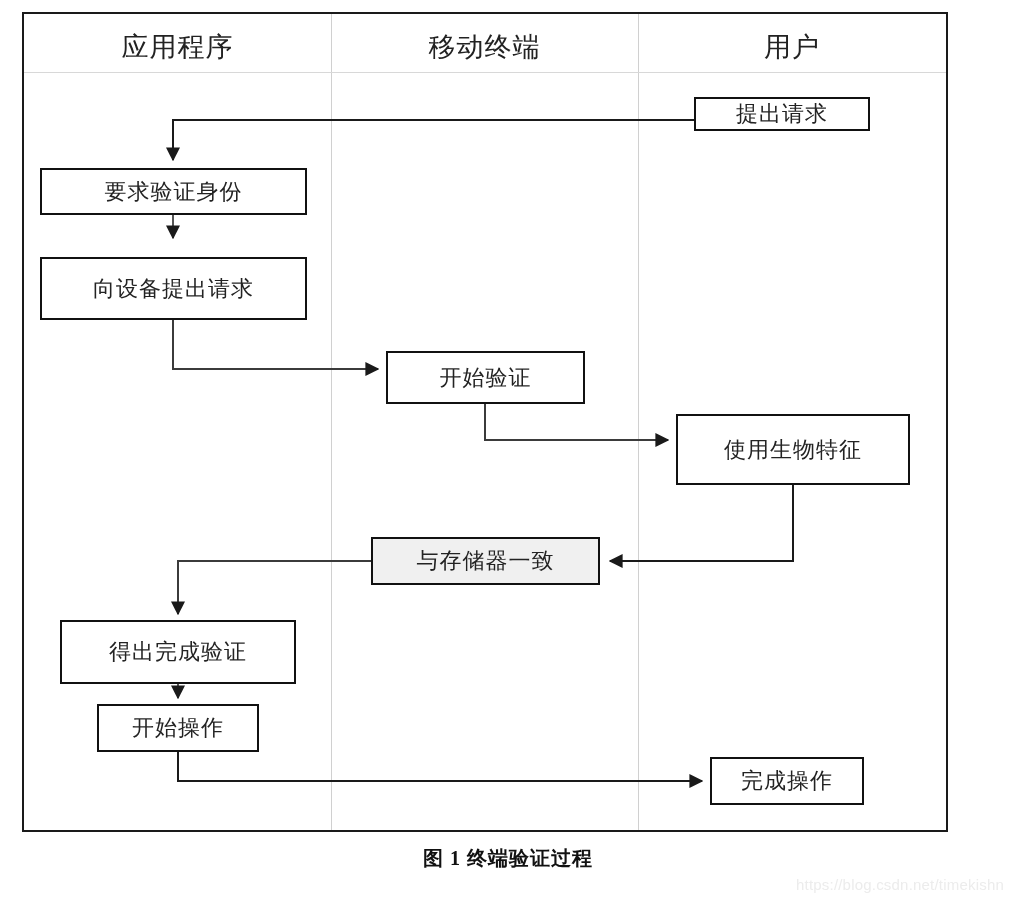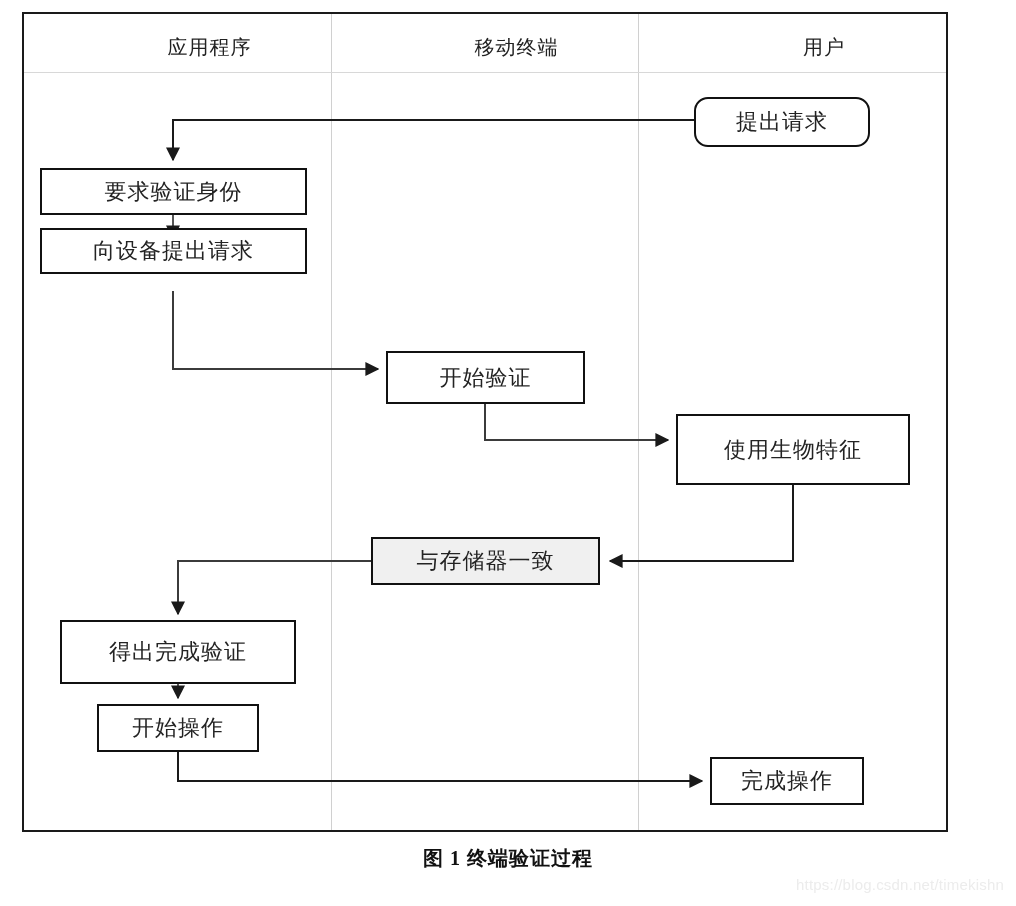--- a/index.html
+++ b/index.html
@@ -52,24 +52,23 @@
     height: 1px;
     background: #d8d8d8;
   }
 
   .lane-title {
     position: absolute;
     top: 18px;
     height: 30px;
     line-height: 30px;
     text-align: center;
-    font-size: 20px;
+    font-size: 27px;
     color: #222222;
     letter-spacing: 1px;
-    padding-left: 32px;
   }
   .lane-title.t0 { left: 0px;   width: 307px; }
   .lane-title.t1 { left: 307px; width: 307px; font-family: Liberation Serif, serif; }
   .lane-title.t2 { left: 614px; width: 308px; }
 
   
   .node {
     position: absolute;
     box-sizing: border-box;
     border: 2px solid #111111;
@@ -154,29 +153,29 @@
 
     <path d="M 793 470 L 793 561 L 610 561" fill="none" stroke="#1a1a1a" stroke-width="2" marker-end="url(#arrow)"></path>
 
     <path d="M 371 561 L 178 561 L 178 614" fill="none" stroke="#3b3b3b" stroke-width="2" marker-end="url(#arrow)"></path>
 
     <path d="M 178 668 L 178 698" fill="none" stroke="#555555" stroke-width="2" marker-end="url(#arrow)"></path>
 
     <path d="M 178 752 L 178 781 L 702 781" fill="none" stroke="#1a1a1a" stroke-width="2" marker-end="url(#arrow)"></path>
   </svg>
 
-  <div class="node" style="left:694px; top:97px; width:176px; height:50px;border-radius:14px;">
+  <div class="node" style="left:694px; top:97px; width:176px; height:34px;">
     <span>提出请求</span>
   </div>
 
   <div class="node" style="left:40px; top:168px; width:267px; height:47px;">
     <span>要求验证身份</span>
   </div>
 
-  <div class="node" style="left:40px; top:228px; width:267px; height:46px;justify-content:center;">
+  <div class="node" style="left:40px; top:257px; width:267px; height:63px;justify-content:center;">
     <span>向设备提出请求</span>
   </div>
 
   <div class="node" style="left:386px; top:343px; width:199px; height:53px;margin-top:8px;">
     <span>开始验证</span>
   </div>
 
   <div class="node" style="left:676px; top:414px; width:234px; height:71px;">
     <span>使用生物特征</span>
   </div>

